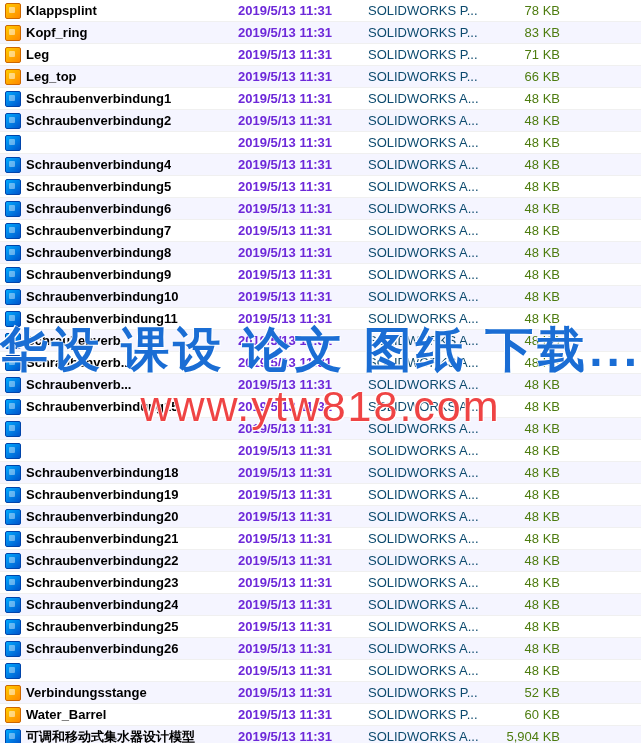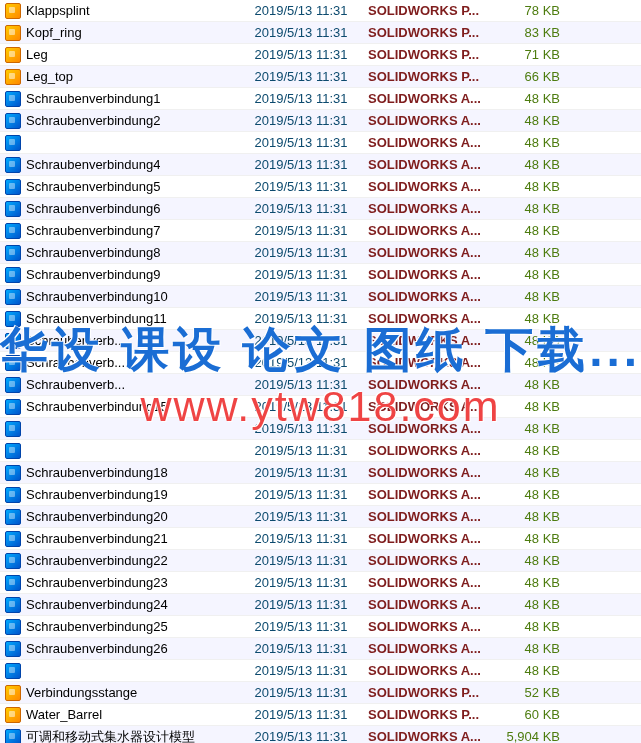--- a/index.html
+++ b/index.html
@@ -28,37 +28,38 @@
     .file-row:nth-child(odd) {
       background: #ffffff;
     }
     .col-name {
       display: flex;
       align-items: center;
       width: 230px;
       min-width: 230px;
       overflow: hidden;
       white-space: nowrap;
+      font-weight: bold;
     }
     .col-date {
       width: 130px;
       min-width: 130px;
-      color: #0c4a6e;
-      text-align: center;
+      color: #6d28d9;
+      text-align: left;
       padding-left: 4px;
+      font-weight: bold;
     }
     .col-type {
       width: 140px;
       min-width: 140px;
-      color: #7f1d1d;
+      color: #0c4a6e;
       overflow: hidden;
       white-space: nowrap;
       text-overflow: ellipsis;
       padding-left: 4px;
-      font-weight: bold;
     }
     .col-size {
       width: 60px;
       min-width: 60px;
       text-align: right;
       color: #4d7c0f;
       padding-right: 4px;
     }
     .file-icon {
       width: 18px;

